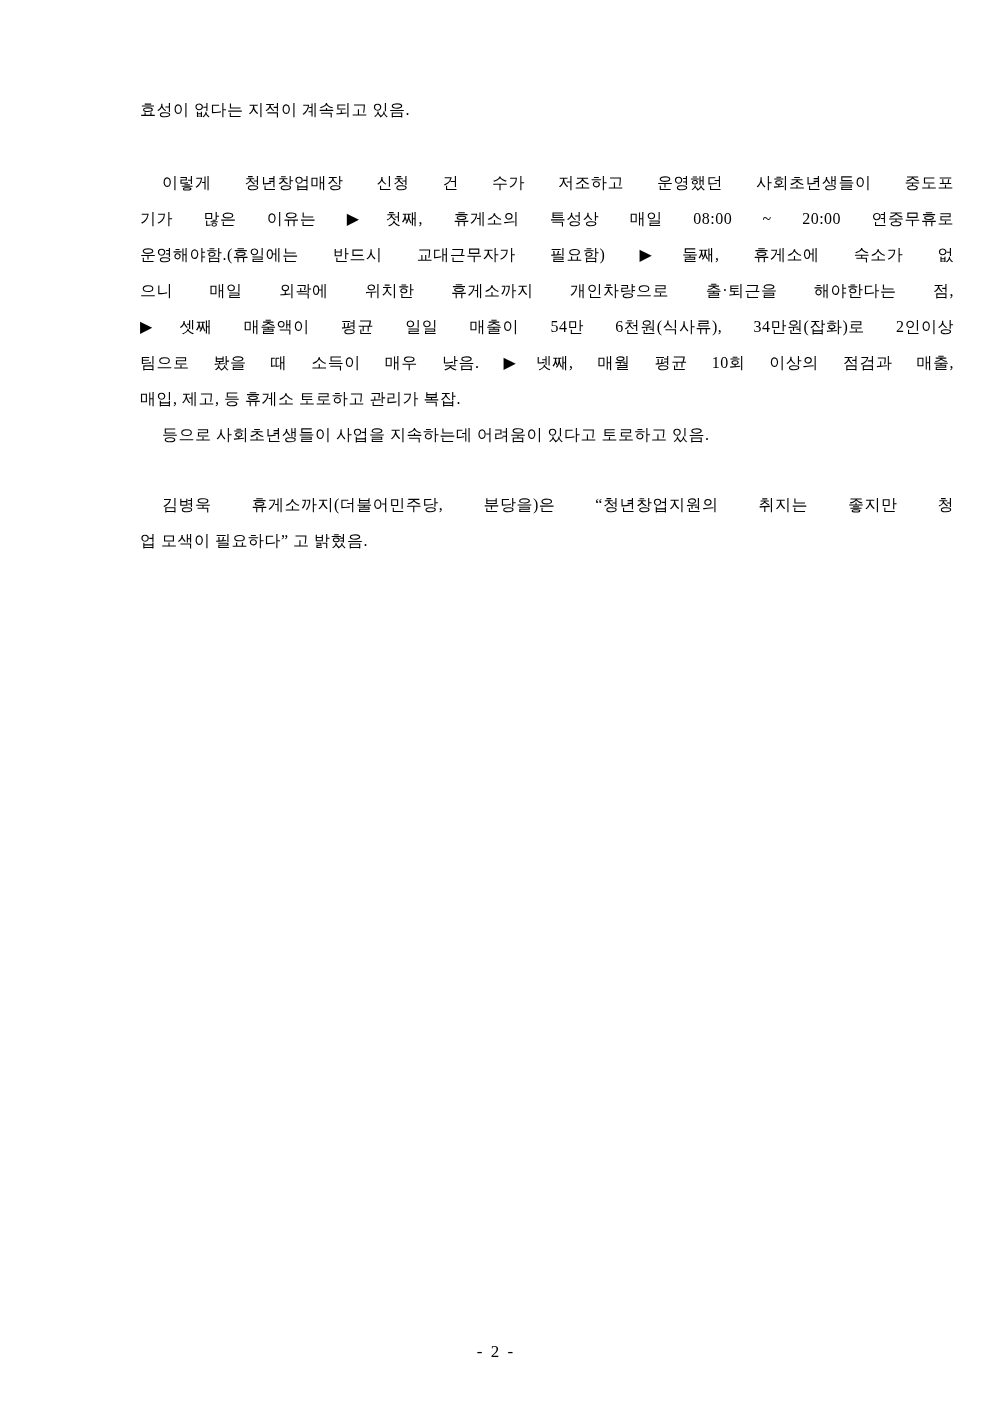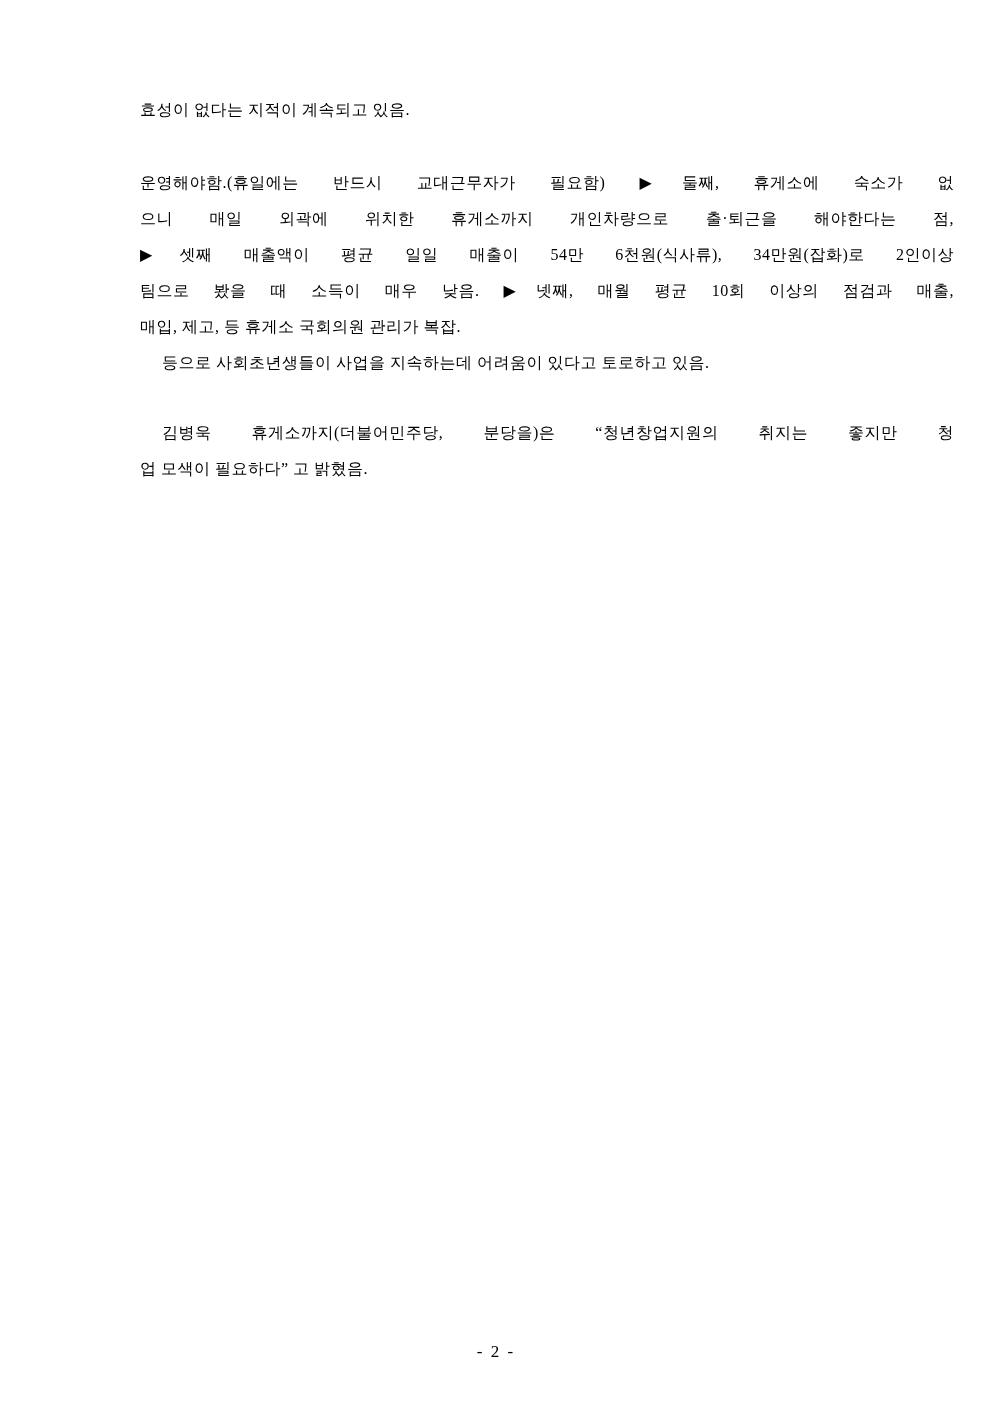--- a/index.html
+++ b/index.html
@@ -56,25 +56,27 @@
   }
 </style>
 </head>
 <body>
 
 <div class="page">
 
   <div class="doc">
     <div class="line">효성이 없다는 지적이 계속되고 있음.</div>
     <div class="spacer-1"></div>
+    <div class="line j ind">이렇게 청년창업매장 신청 건 수가 저조하고 운영했던 사회초년생들이 중도포</div>
+    <div class="line j">기가 많은 이유는 ▶첫째, 휴게소의 특성상 매일 08:00 ~ 20:00 연중무휴로</div>
     <div class="line j">운영해야함.(휴일에는 반드시 교대근무자가 필요함) ▶둘째, 휴게소에 숙소가 없</div>
     <div class="line j">으니 매일 외곽에 위치한 휴게소까지 개인차량으로 출·퇴근을 해야한다는 점,</div>
     <div class="line j">▶셋째 매출액이 평균 일일 매출이 54만 6천원(식사류), 34만원(잡화)로 2인이상</div>
     <div class="line j">팀으로 봤을 때 소득이 매우 낮음. ▶넷째, 매월 평균 10회 이상의 점검과 매출,</div>
-    <div class="line">매입, 제고, 등 휴게소 국회의원 관리가 복잡.</div>
+    <div class="line">매입, 제고, 등 휴게소 토로하고 관리가 복잡.</div>
     <div class="line ind">등으로 사회초년생들이 사업을 지속하는데 어려움이 있다고 토로하고 있음.</div>
     <div class="spacer-2"></div>
     <div class="line j ind">김병욱 휴게소까지(더불어민주당, 분당을)은  “청년창업지원의 취지는 좋지만 청</div>
     <div class="line">업 모색이 필요하다” 고 밝혔음.</div>
   </div>
 
   <div class="page-number">- 2 -</div>
 
 </div>
 

